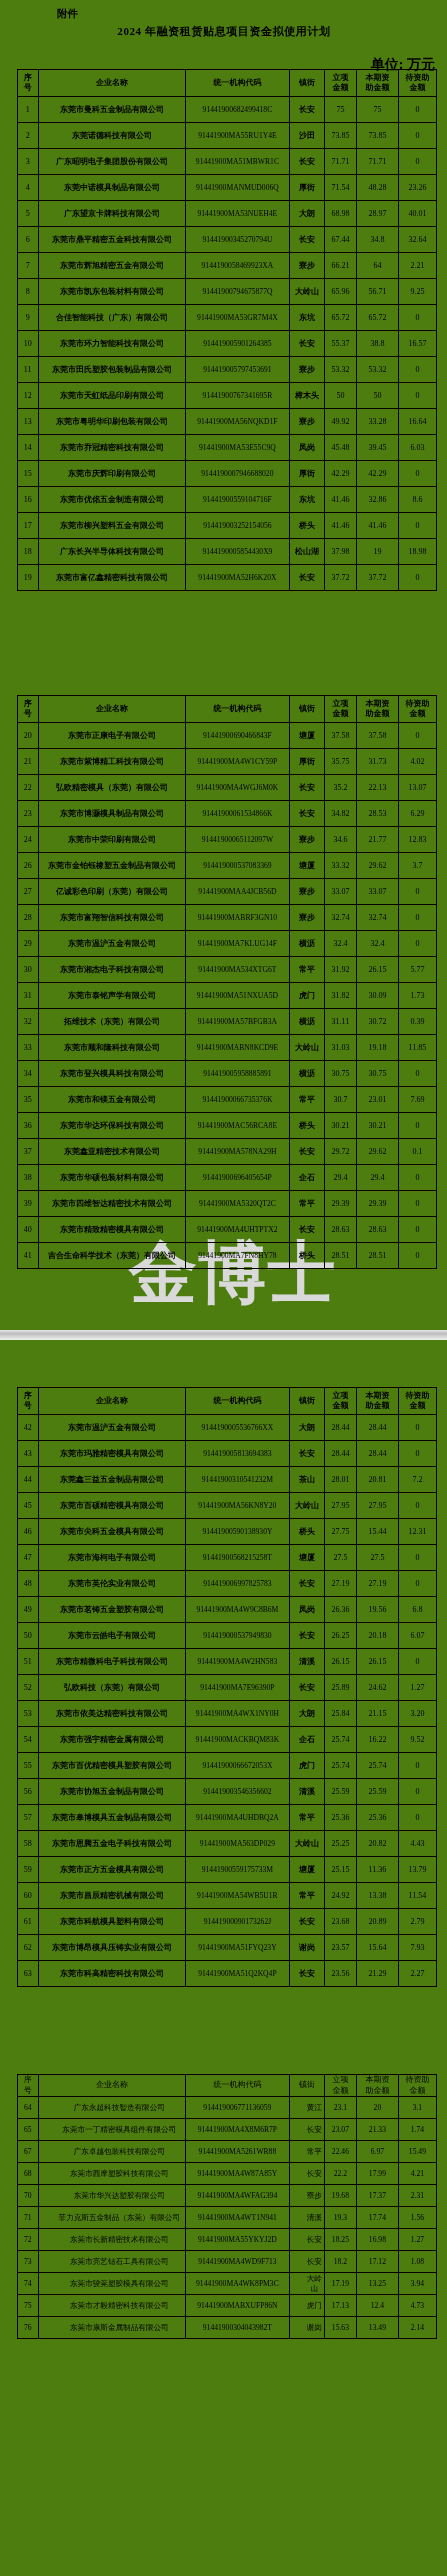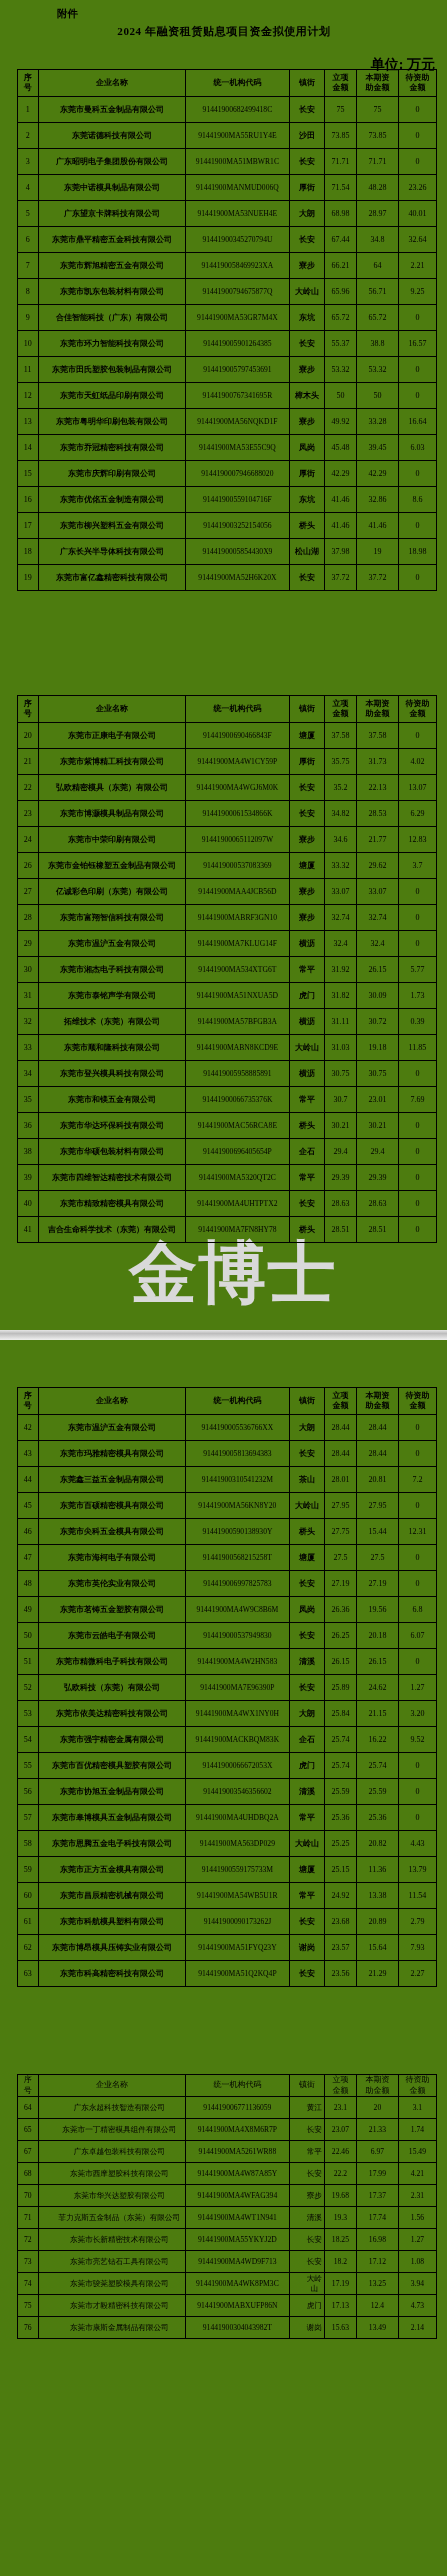--- a/index.html
+++ b/index.html
@@ -436,20 +436,29 @@
         <tr>
           <td class="c0">36</td>
           <td class="c1">东莞市华达环保科技有限公司</td>
           <td class="c2">91441900MAC56RCA8E</td>
           <td class="c3">桥头</td>
           <td class="c4">30.21</td>
           <td class="c5">30.21</td>
           <td class="c6">0</td>
         </tr>
         <tr>
+          <td class="c0">37</td>
+          <td class="c1">东莞鑫亚精密技术有限公司</td>
+          <td class="c2">91441900MA578NA29H</td>
+          <td class="c3">长安</td>
+          <td class="c4">29.72</td>
+          <td class="c5">29.62</td>
+          <td class="c6">0.1</td>
+        </tr>
+        <tr>
           <td class="c0">38</td>
           <td class="c1">东莞市华硕包装材料有限公司</td>
           <td class="c2">91441900696405654P</td>
           <td class="c3">企石</td>
           <td class="c4">29.4</td>
           <td class="c5">29.4</td>
           <td class="c6">0</td>
         </tr>
         <tr>
           <td class="c0">39</td>

